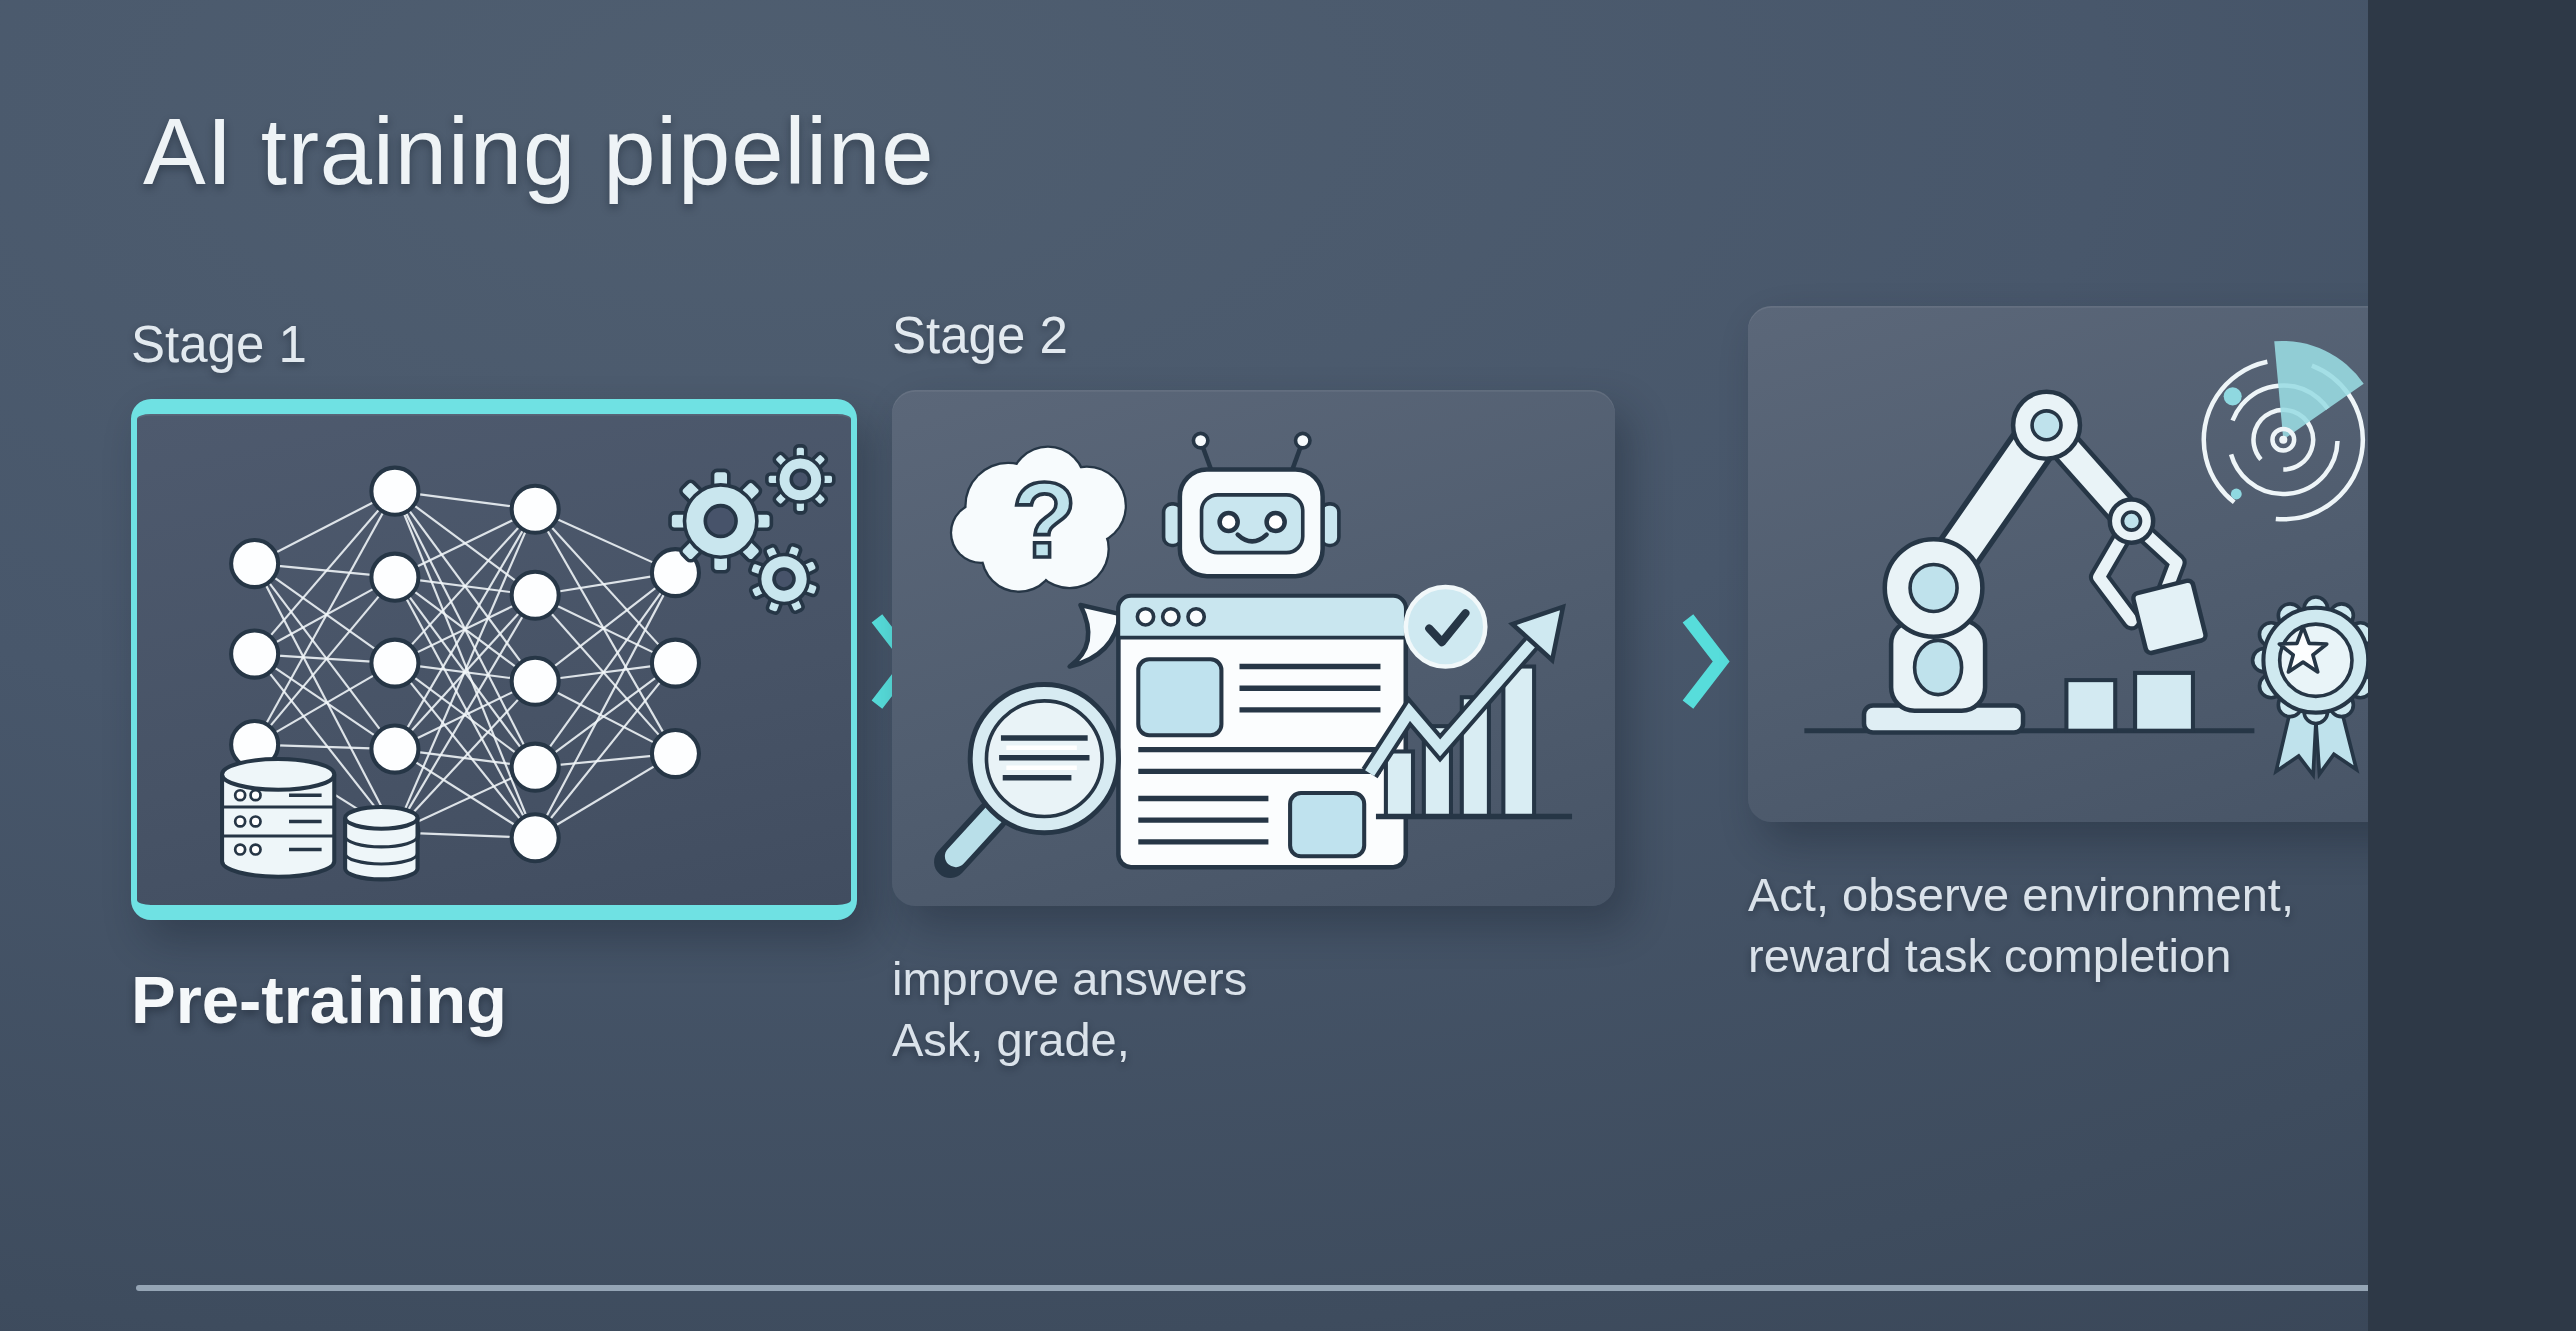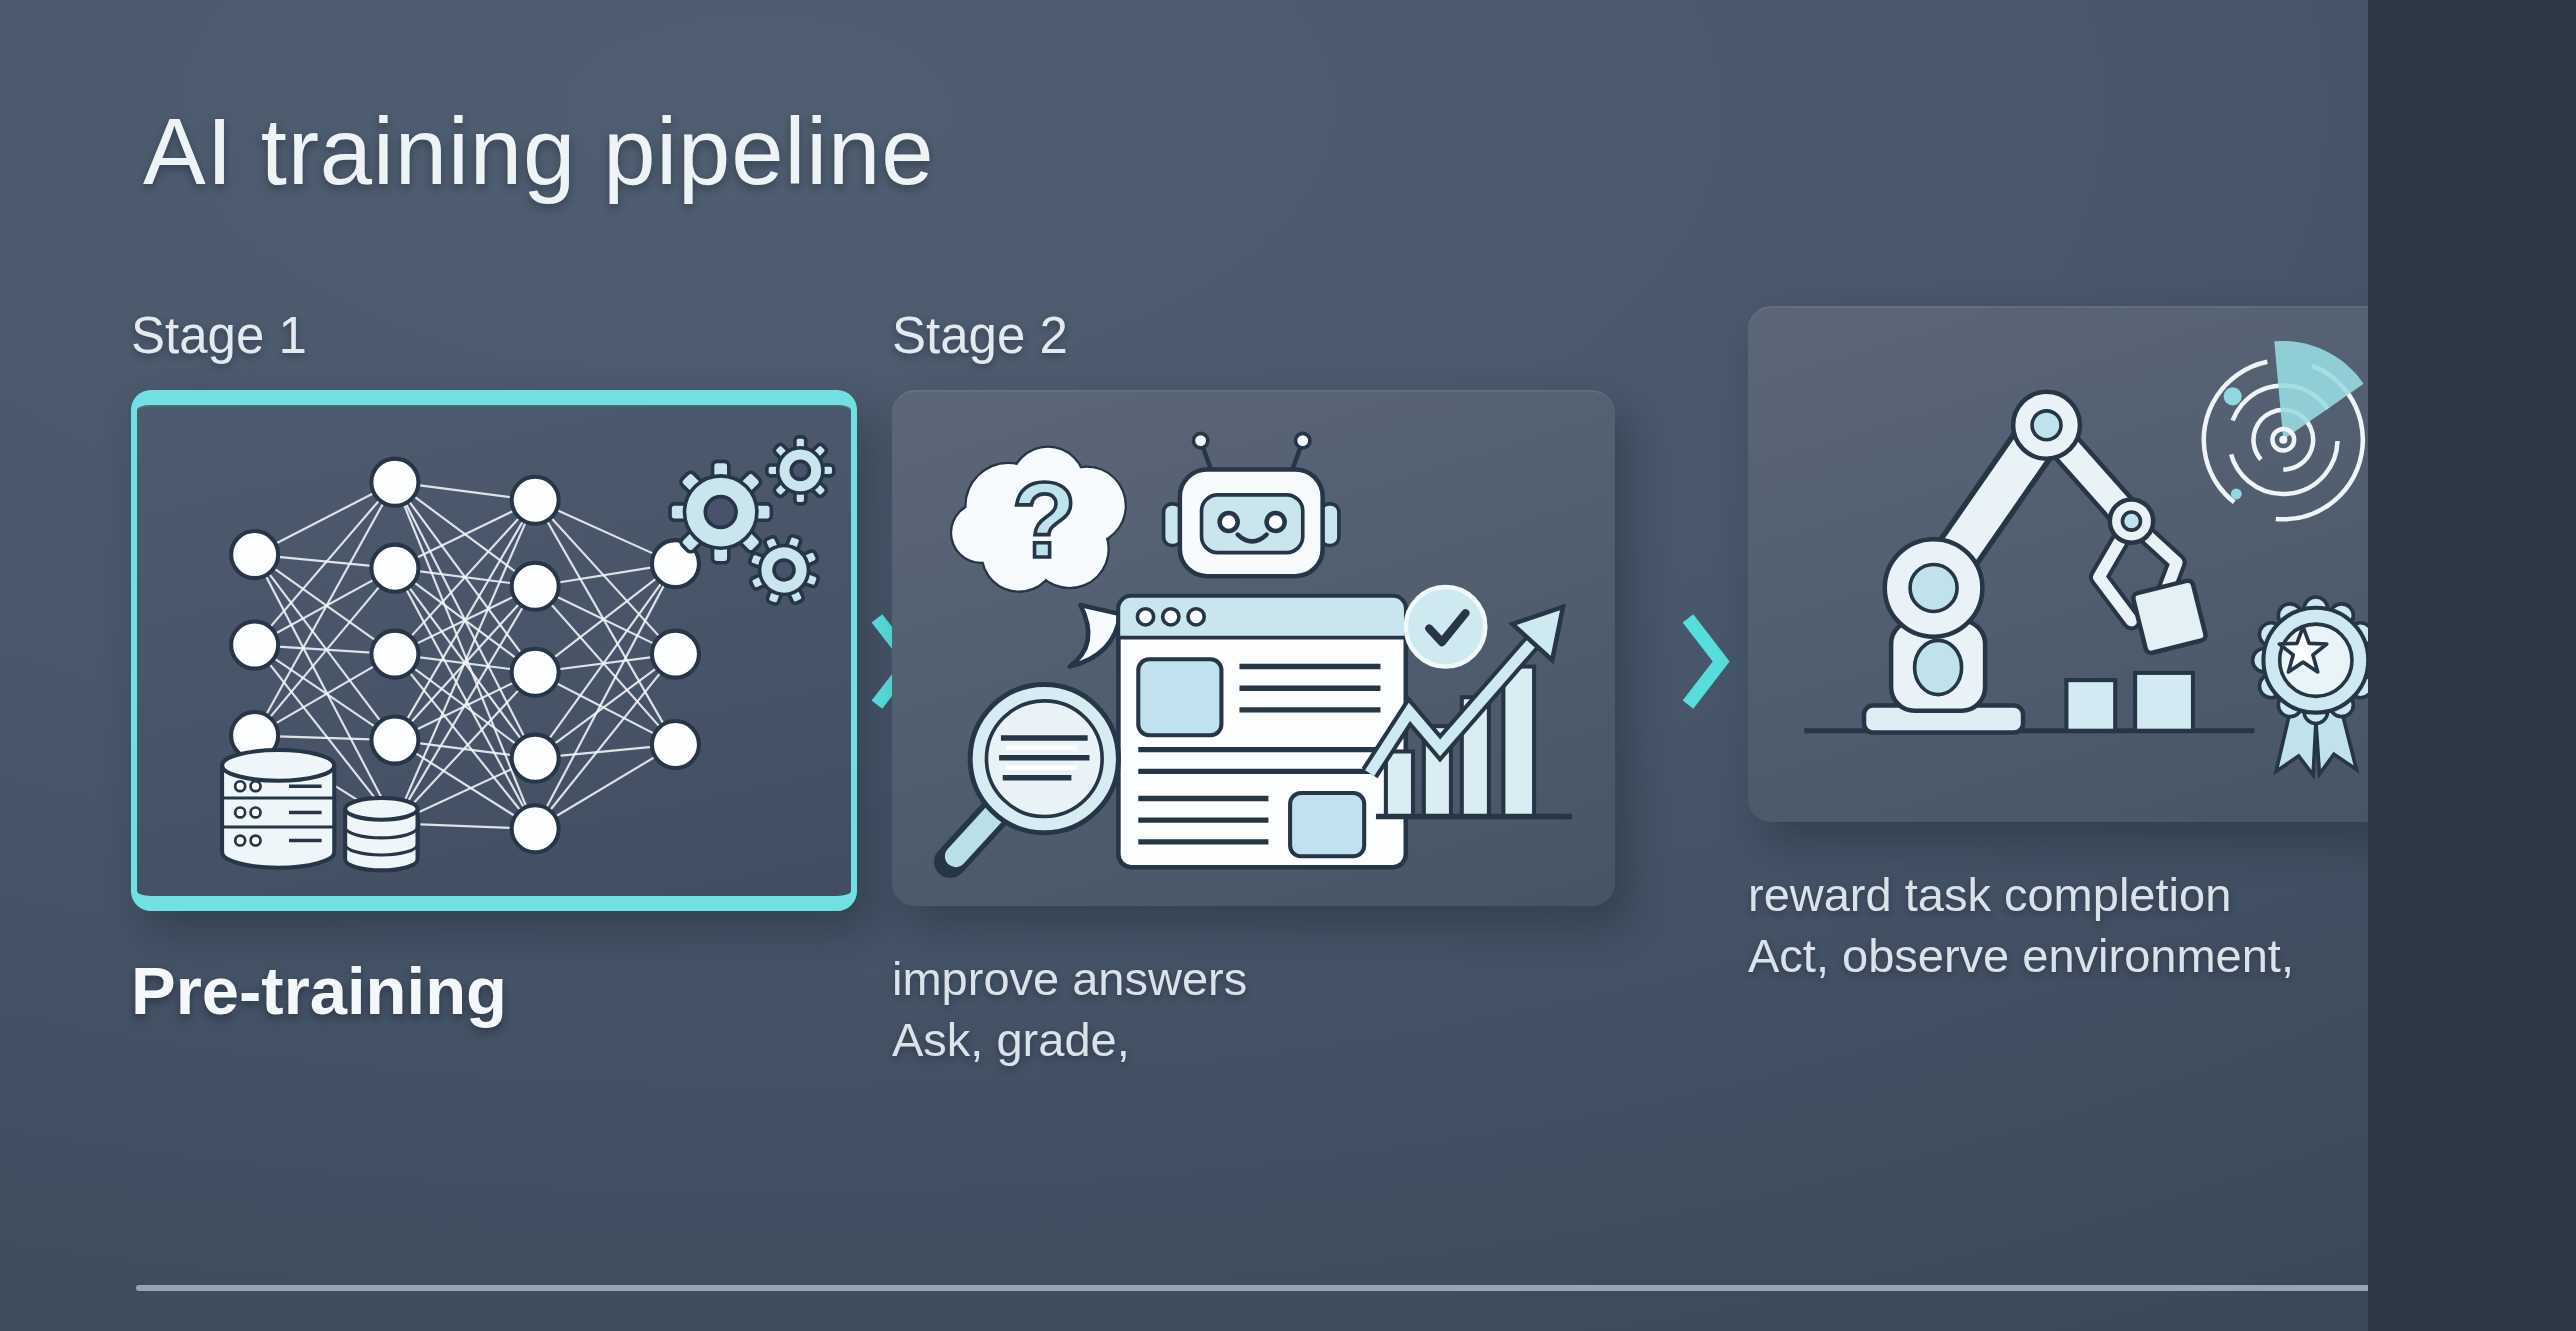--- a/index.html
+++ b/index.html
@@ -7,21 +7,21 @@
     position:relative;width:2368px;height:1331px;overflow:hidden;
     font-family:"Liberation Sans", sans-serif;
     background:radial-gradient(150% 130% at 32% 8%, #4f5e70 0%, #48576b 38%, #3e4c5e 72%, #354152 100%);
   }
   .page-title{
     position:absolute;left:143px;top:98px;margin:0;
     font-size:94px;font-weight:400;letter-spacing:0.9px;color:#eef3f6;
     text-shadow:0 3.6px 9px rgba(10,18,28,.35);
   }
   .stage-col{position:absolute;top:306px;}
-  #col-1{left:131px;width:726px;}
+  #col-1{left:131px;width:726px;margin-top:9px;}
   #col-2{left:892px;width:723px;}
   #col-3{left:1748px;width:701px;}
   .stage-label{
     height:60px;margin-bottom:23.5px;font-size:51px;font-weight:400;color:#e2e9ef;
     text-shadow:0 2.7px 7.2px rgba(10,18,28,.35);
   }
   .card{
     position:relative;border-radius:23.5px;
     background:linear-gradient(163deg,#5b6779 0%,#505d6f 55%,#475466 100%);
     box-shadow:14.5px 20px 40px rgba(18,26,38,.33), inset 0 1.8px 0 rgba(255,255,255,.07);
@@ -386,21 +386,21 @@
               <circle cx="677.4" cy="363.5" r="13"></circle>
           </g>
           <circle cx="628" cy="392" r="58" fill="#cfe9f0" stroke="#263646" stroke-width="4.5"></circle>
           <circle cx="628" cy="392" r="40" fill="#e9f4f8" stroke="#263646" stroke-width="4"></circle>
           <polygon points="628,364 633.9,379.9 650.8,380.6 637.5,391.1 642.1,407.4 628,398 613.9,407.4 618.5,391.1 605.2,380.6 622.1,379.9" fill="#fdfeff" stroke="#263646" stroke-width="3.5" stroke-linejoin="round" transform="translate(0,4) scale(1.15) translate(-94.2,-58.8)"></polygon>
         </g>
       </svg>
     </div>
     <div class="caption">
       <div class="caption-sub">
+        <div>Act, observe environment,</div>
         <div>reward task completion</div>
-        <div>Act, observe environment,</div>
       </div>
     </div>
   </section>
 
   <div class="footer-divider"></div>
 </div>
 
 
 </body></html>

